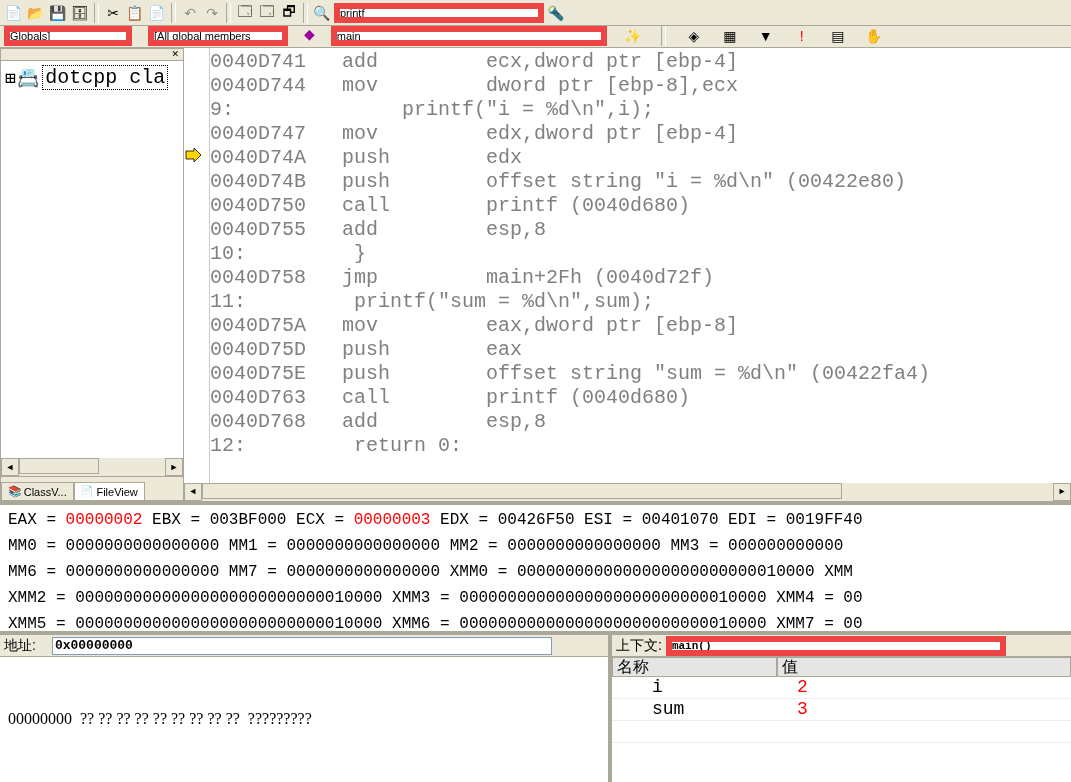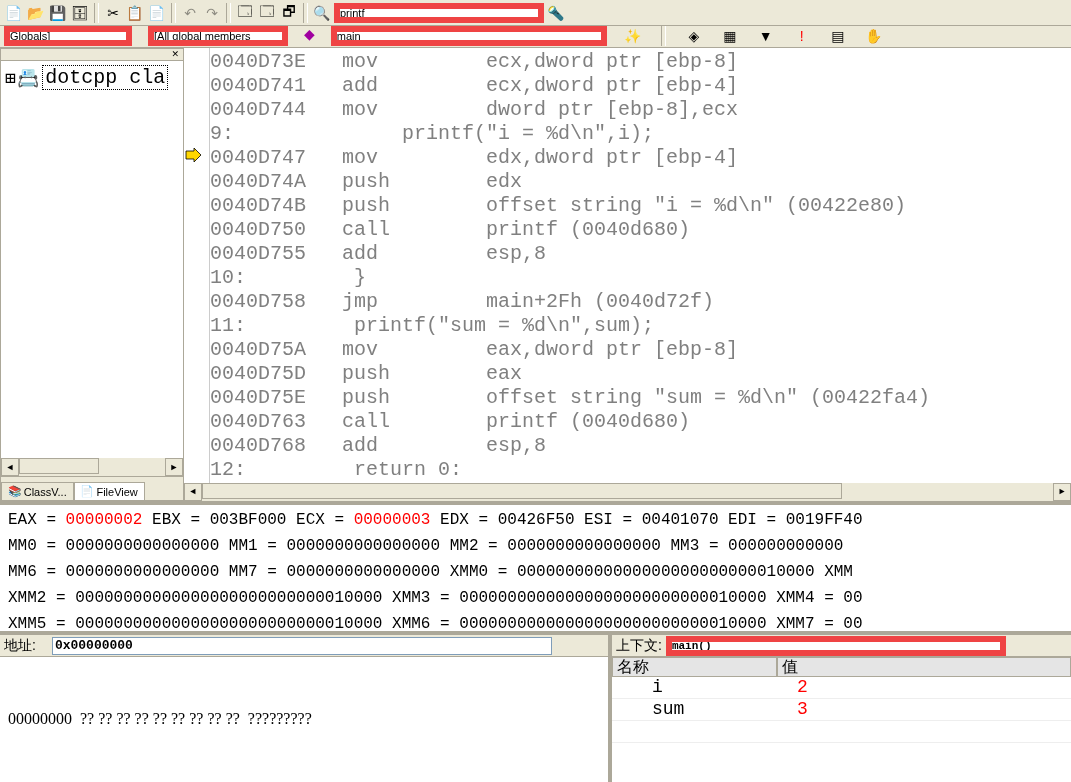--- a/index.html
+++ b/index.html
@@ -154,21 +154,20 @@
     </div>
   </div>
   <div class="code-panel">
     <div class="gutter"></div>
     <div style="position:absolute;left:0px;top:98px;font-size:16px;z-index:5">
       <svg width="18" height="14">
           <polygon points="2,3 10,3 10,0 17,7 10,14 10,11 2,11" fill="#ffd700" stroke="#000" stroke-width="0.8"></polygon>
         </svg>
     </div>
     <div class="code-lines" style="margin-left:18px">
-      <div class="code-line">0040D73E   mov         ecx,dword ptr [ebp-8]</div>
       <div class="code-line">0040D741   add         ecx,dword ptr [ebp-4]</div>
       <div class="code-line">0040D744   mov         dword ptr [ebp-8],ecx</div>
       <div class="code-line src">9:              printf("i = %d\n",i);</div>
       <div class="code-line">0040D747   mov         edx,dword ptr [ebp-4]</div>
       <div class="code-line">0040D74A   push        edx</div>
       <div class="code-line">0040D74B   push        offset string "i = %d\n" (00422e80)</div>
       <div class="code-line">0040D750   call        printf (0040d680)</div>
       <div class="code-line">0040D755   add         esp,8</div>
       <div class="code-line src">10:         }</div>
       <div class="code-line">0040D758   jmp         main+2Fh (0040d72f)</div>

